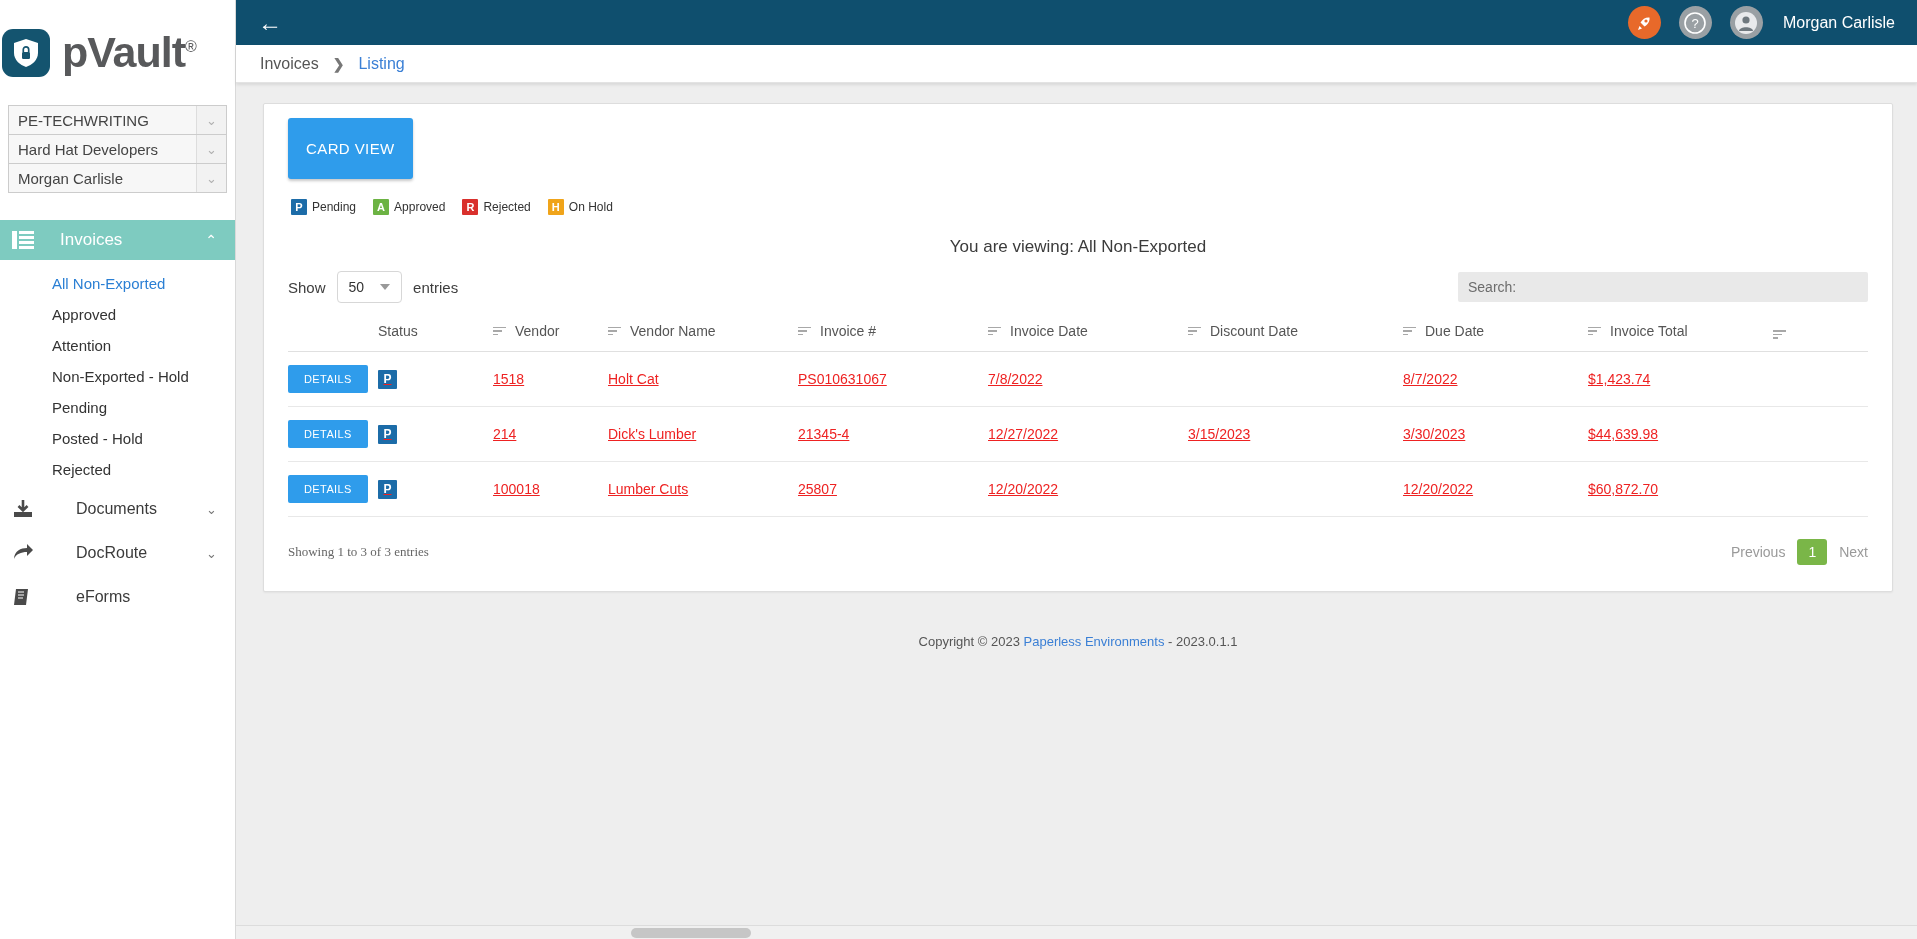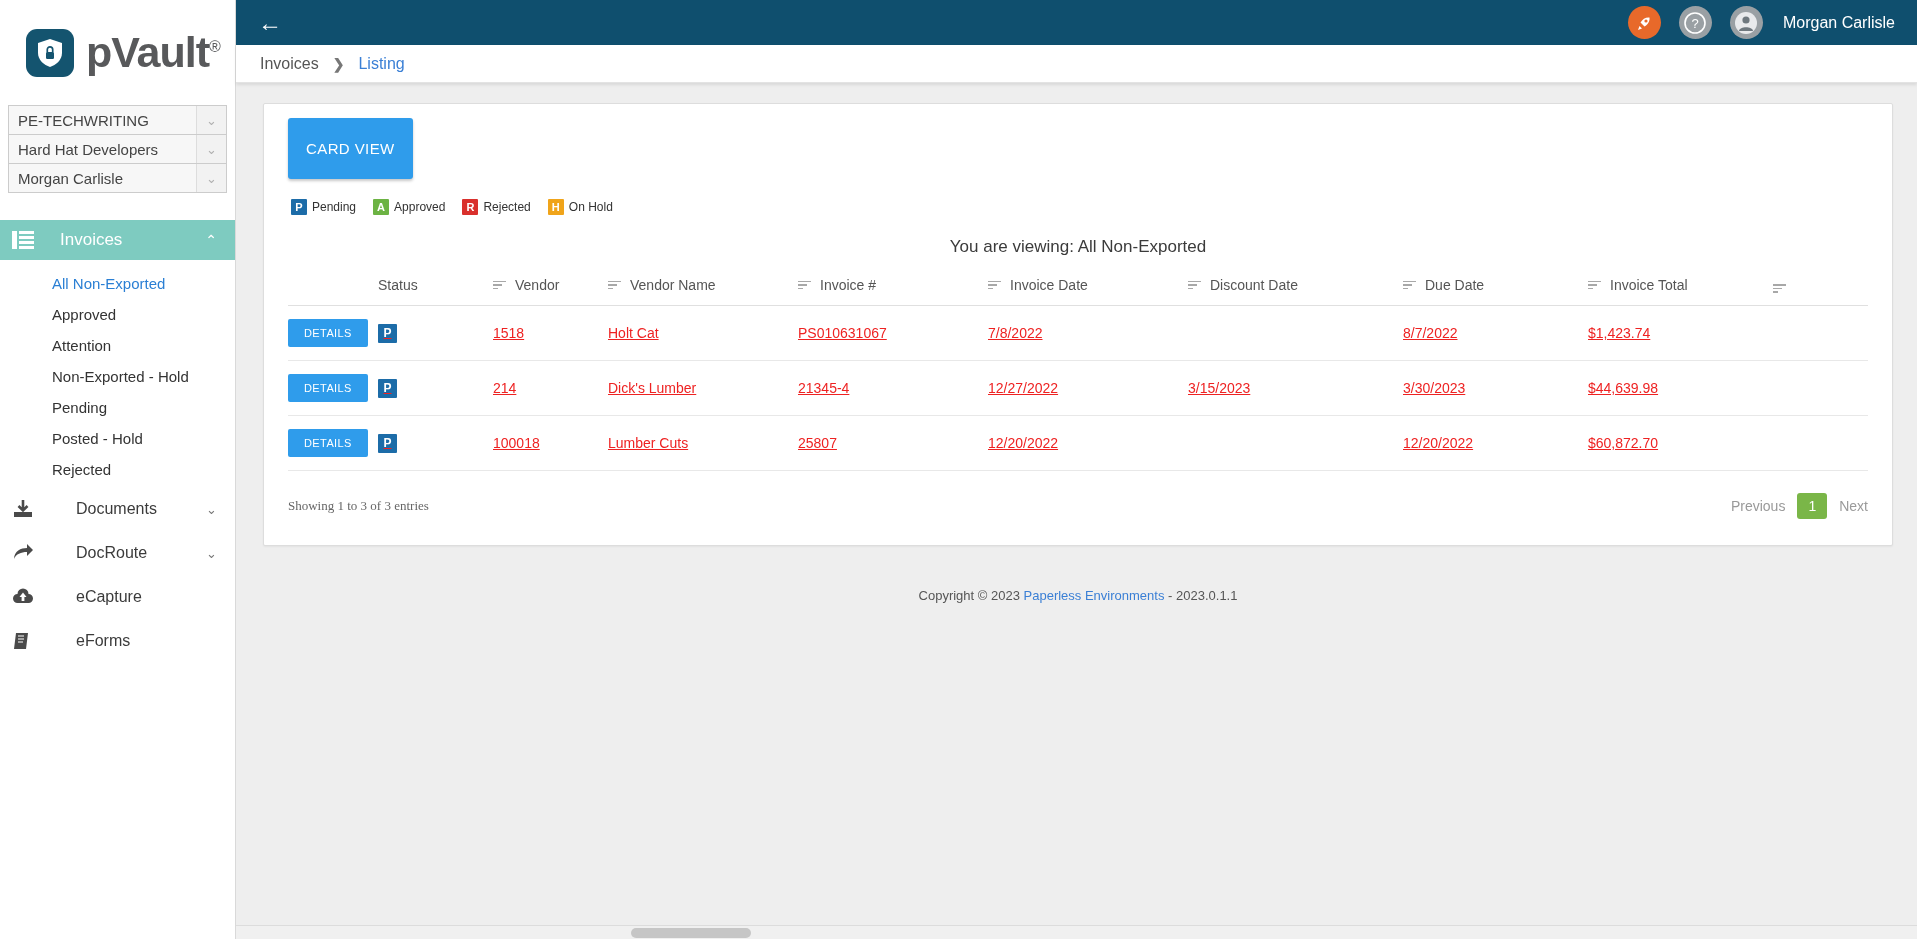--- a/index.html
+++ b/index.html
@@ -13,21 +13,21 @@
 
   
   .sidebar {
     width: 236px; min-width: 236px; height: 939px;
     background: #ffffff;
     border-right: 1px solid #d9d9d9;
     display: flex; flex-direction: column;
   }
   .brand {
     height: 105px; display: flex; align-items: center;
-    padding-left: 26px; gap: 12px; text-align: right;
+    padding-left: 2px; gap: 12px; text-align: right;
   }
   .brand-logo {
     width: 48px; height: 48px; border-radius: 11px;
     background: #14546f; display: flex; align-items: center; justify-content: center;
   }
   .brand-text {
     font-size: 43px; font-weight: bold; color: #58595b; letter-spacing: -1px;
     position: relative; line-height: 1;
   }
   .brand-reg { font-size: 16px; vertical-align: super; font-weight: normal; }
@@ -265,30 +265,20 @@
         <span class="ico">
           <svg width="22" height="20" viewBox="0 0 22 20">
             <path d="M2 16 C2 8 9 5 15 5 V1 L21 7 L15 13 V9 C9 9 4 11 2 16 Z" fill="#4a4a4a"></path>
           </svg>
         </span>
         <span class="txt">DocRoute</span>
         <span class="chev">⌄</span>
       </div>
       <div class="nav-sec">
         <span class="ico">
-          <svg width="22" height="18" viewBox="0 0 22 18">
-            <path d="M5.5 15 A4.5 4.5 0 0 1 5.5 6 A5.5 5.5 0 0 1 16.5 6 A4.5 4.5 0 0 1 16.5 15 Z" fill="#4a4a4a"></path>
-            <path d="M11 4.5 L14.5 9 H7.5 Z" fill="#ffffff"></path>
-            <rect x="9.6" y="8.5" width="2.8" height="4.5" fill="#ffffff"></rect>
-          </svg>
-        </span>
-        <span class="txt">eCapture</span>
-      </div>
-      <div class="nav-sec">
-        <span class="ico">
           <svg width="20" height="20" viewBox="0 0 20 20">
             <path d="M4 2 H16 L14 18 H2 Z" fill="#4a4a4a"></path>
             <path d="M6 5 H12 M6 8 H12 M6 11 H11" stroke="#ffffff" stroke-width="1.2"></path>
           </svg>
         </span>
         <span class="txt">eForms</span>
       </div>
     </nav>
   </aside>
 
@@ -346,20 +336,31 @@
             <span class="lg-txt">Rejected</span>
           </span>
           <span class="grp">
             <span class="badge h">H</span>
             <span class="lg-txt">On Hold</span>
           </span>
         </div>
 
         <div class="viewing">You are viewing: All Non-Exported</div>
 
+        <div class="tablebar">
+          <div class="show-grp">
+            <span>Show</span>
+            <span class="select-box">
+              <span>50</span>
+              <span class="tri"></span>
+            </span>
+            <span>entries</span>
+          </div>
+          <input class="search-input" type="text" placeholder="Search:" style="">
+        </div>
 
         <table class="grid">
           <thead>
             <tr>
               <th style="width:90px"></th>
               <th style="width:115px">
                 <div class="th-in">
                     <span>Status</span>
                   </div>
               </th>

